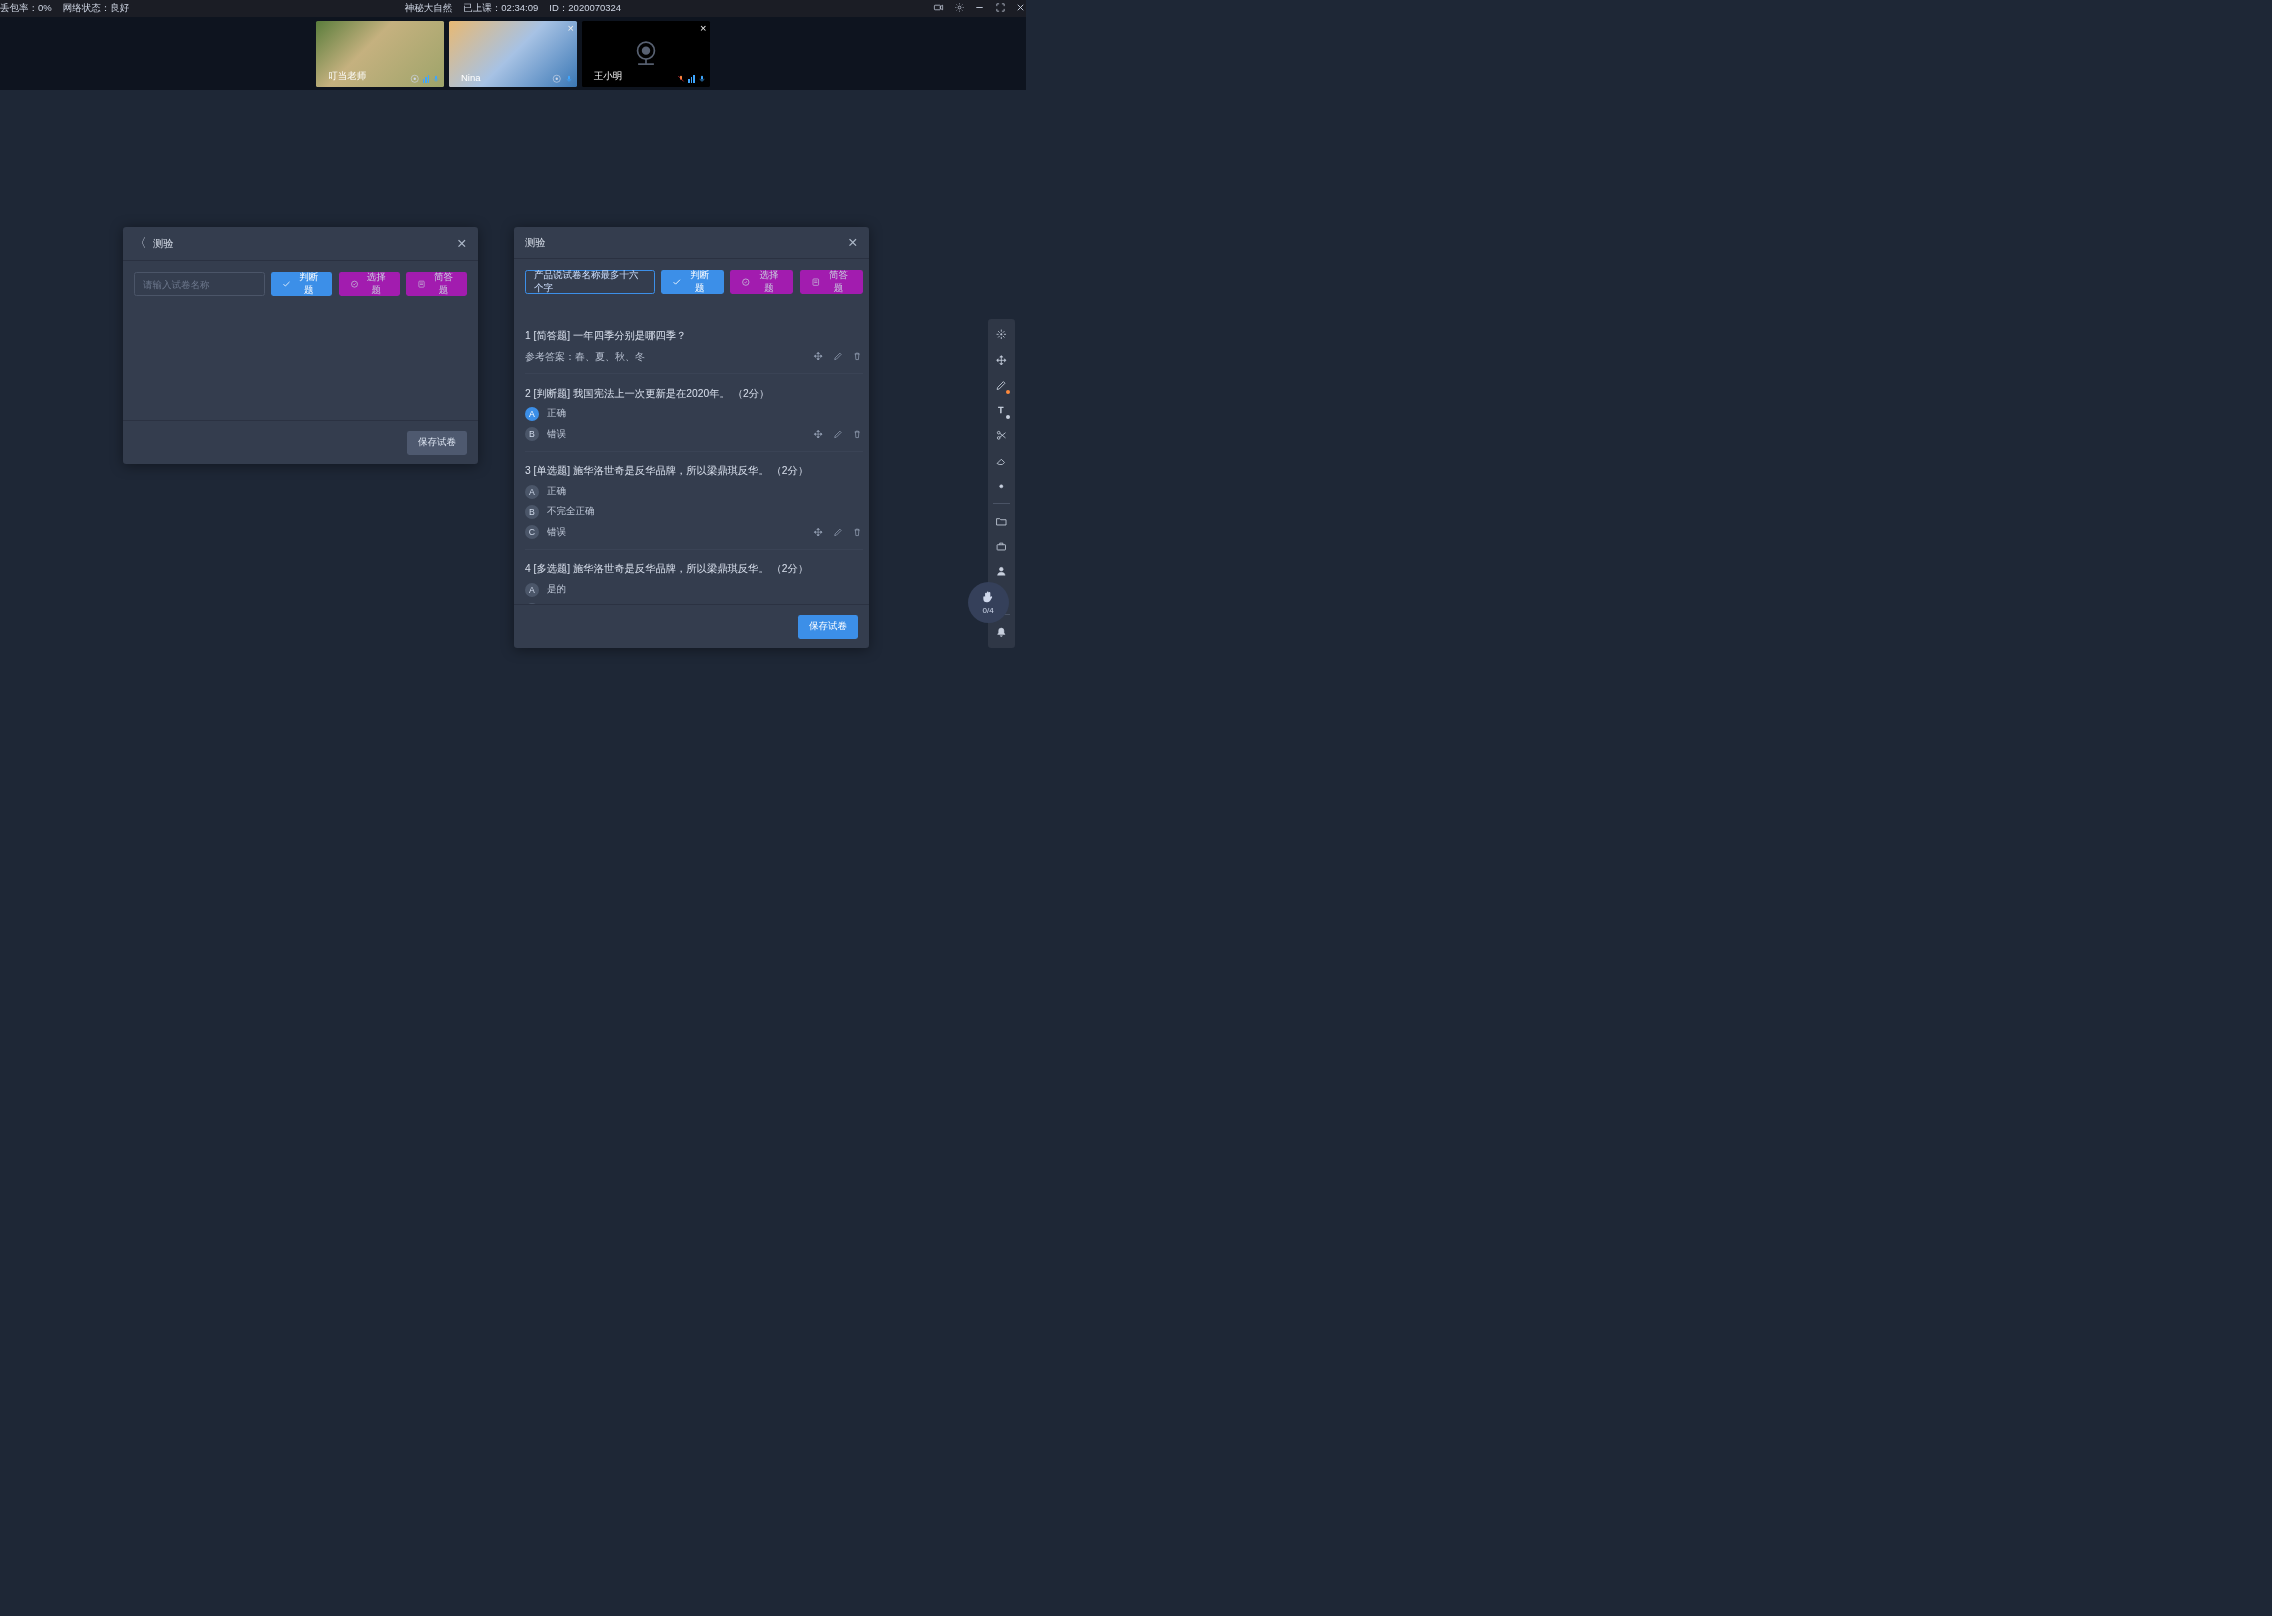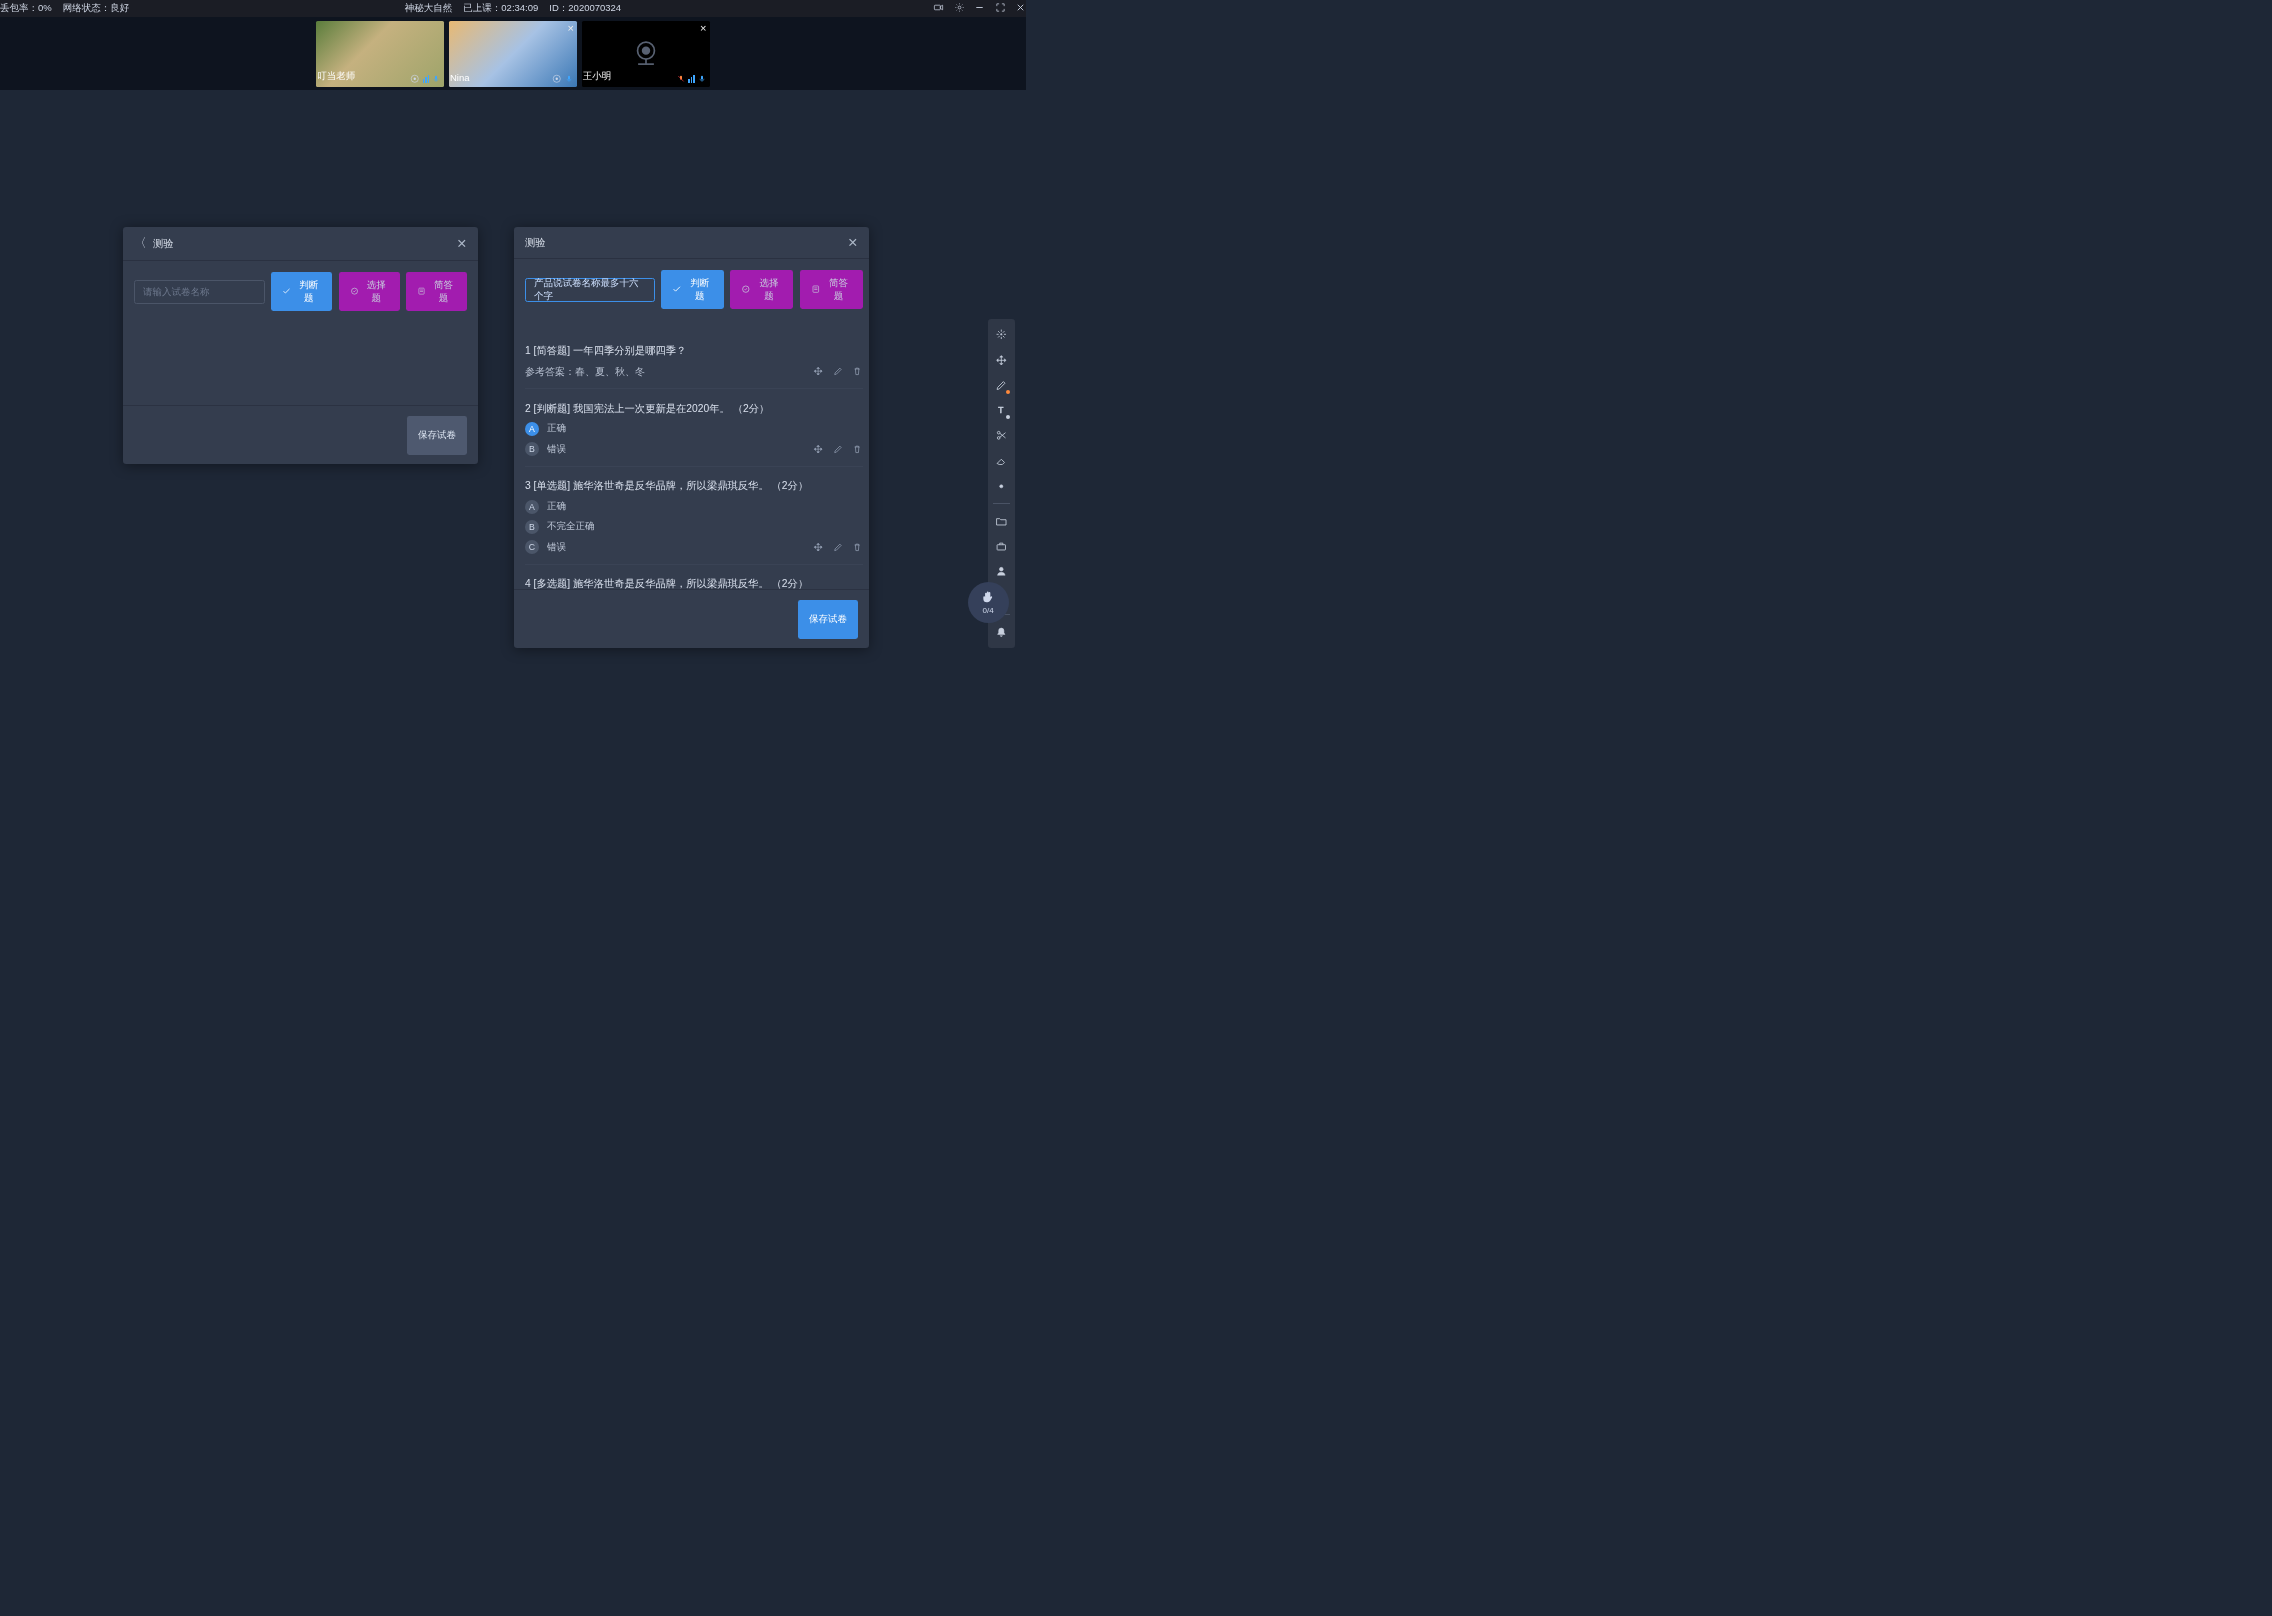--- a/index.html
+++ b/index.html
@@ -11,21 +11,21 @@
 .topbar .center-info{position:absolute;left:50%;transform:translateX(-50%)}
 .topbar .right-icons{margin-left:auto;gap:9.5px}
 .topbar svg{width:11px;height:11px;fill:#c9d1e0}
 .topbar .ico{cursor:pointer}
 
 
 .video-strip{height:73px;background:#0e141f;display:flex;justify-content:center;gap:4.7px;padding:3.2px 0}
 .video-tile{width:128px;height:66px;position:relative;border-radius:1.6px;overflow:hidden;background:#2a3142}
 .video-tile.off{background:#000;display:flex;align-items:center;justify-content:center}
 .video-tile .close-x{position:absolute;right:3.2px;top:1.6px;font-size:11px;color:#eee;cursor:pointer}
-.video-tile .name{position:absolute;left:1px;bottom:3.2px;font-size:9.5px;color:#fff;font-weight:400}
+.video-tile .name{position:absolute;left:12px;bottom:3.2px;font-size:9.5px;color:#fff;font-weight:400}
 .video-tile .mic-ic{position:absolute;right:4px;bottom:3.2px;display:flex;gap:3.2px;align-items:center}
 .video-tile .sig{display:flex;gap:0.8px;align-items:flex-end}
 .video-tile .sig span{width:1.6px;background:#3ea6ff}
 .video-tile .sig span:nth-child(1){height:3.2px}
 .video-tile .sig span:nth-child(2){height:5.5px}
 .video-tile .sig span:nth-child(3){height:8px}
 .avatar-grad1{background:linear-gradient(135deg,#5a7d3c 0%,#c5b17f 40%,#9ea46a 100%)}
 .avatar-grad2{background:linear-gradient(135deg,#e8b973 0%,#a7c2e4 50%,#3b78b6 100%)}
 .cam-off{width:36px;height:36px;opacity:.8}
 .cam-off circle{fill:none;stroke:#6f7a8f;stroke-width:3}
@@ -36,21 +36,21 @@
 
 
 .panel{position:absolute;background:#343d4e;border-radius:3.2px;box-shadow:0 1.6px 12.6px rgba(0,0,0,.4);display:flex;flex-direction:column}
 .panel-head{display:flex;align-items:center;gap:6.3px;padding:8px 11px;color:#d8dfea;border-bottom:0.8px solid #2a3141}
 .panel-head .back{color:#b4bdcb;cursor:pointer}
 .panel-head .close{margin-left:auto;cursor:pointer;color:#aeb9c9}
 .panel-head .title{font-size:10.3px}
 .panel-body{padding:11px;flex:1;overflow:hidden}
 .panel-foot{padding:9.5px 11px;display:flex;justify-content:flex-end;border-top:0.8px solid #2b3242}
 
-.btn{display:inline-flex;align-items:center;gap:5px;height:39px;padding:0 11px;border-radius:2.4px;font-size:9.5px;cursor:pointer;border:none}
+.btn{display:inline-flex;align-items:center;gap:5px;height:24px;padding:0 11px;border-radius:2.4px;font-size:9.5px;cursor:pointer;border:none}
 .btn-primary{background:#3c8fe8;color:#fff}
 .btn-ghost{background:#a21caf;color:#c8d0de}
 .btn-save-ghost{background:#4e596f;color:#dde5f2}
 .row-types{display:flex;gap:6.3px;margin-bottom:29px;align-items:center}
 .input-name{height:24px;border:0.8px solid #4b5568;background:transparent;border-radius:2.4px;padding:0 8px;color:#cfd7e8;font-size:9.5px}
 .input-name.small{width:131px}
 .input-name.filled{width:137px;border-color:#3c8fe8;color:#cfe1ff}
 .input-name::placeholder{color:#6c778c}
 .btn svg{width:10.3px;height:10.3px}
 

